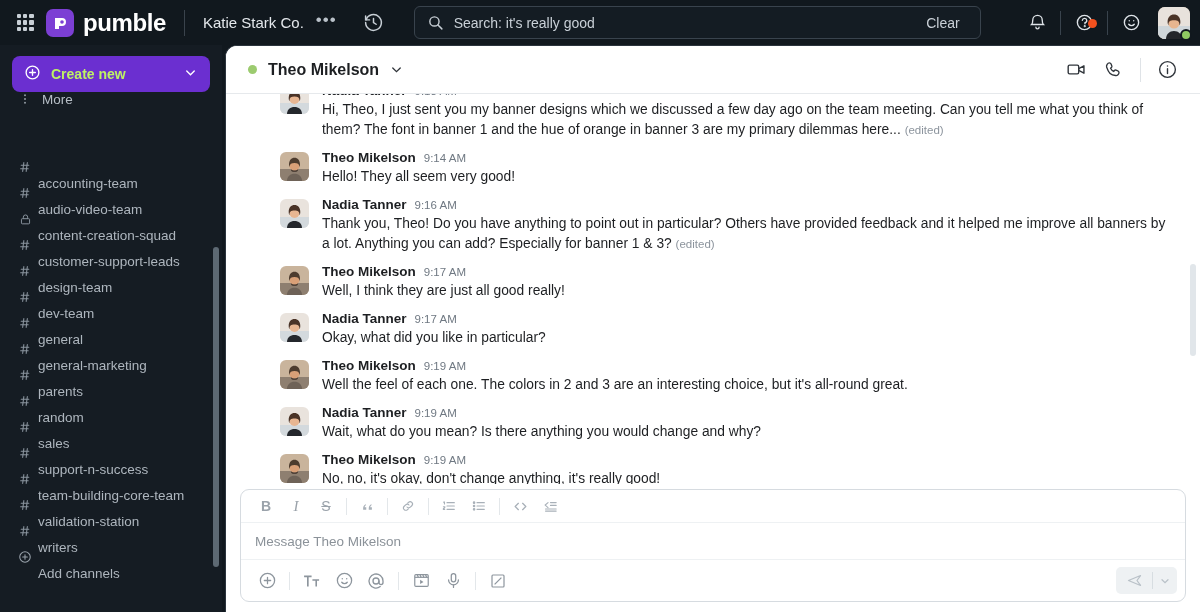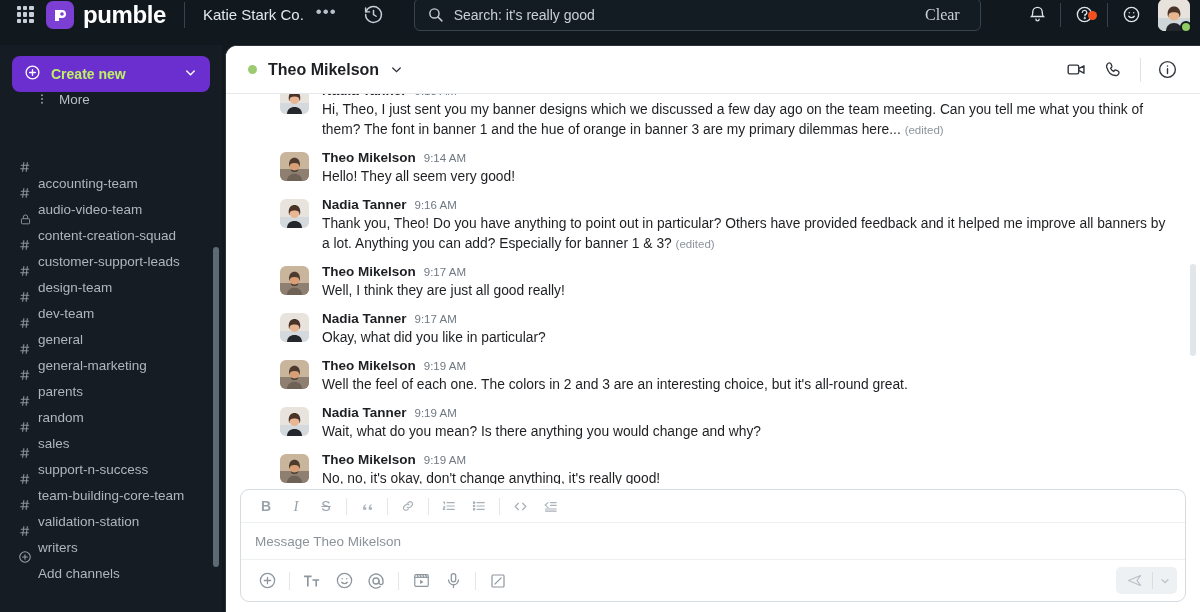--- a/index.html
+++ b/index.html
@@ -6,21 +6,21 @@
   html, body {
     width: 1200px; height: 612px;
     font-family: "Liberation Sans", sans-serif;
     background: #11181e;
     overflow: hidden;
   }
   body { position: relative; }
 
   
   .topbar {
-    position: absolute; top: 0; left: 0; width: 1200px; height: 29px;
+    position: absolute; top: 0; left: 0; width: 1200px; height: 45px;
     background: #11181e;
     display: flex; align-items: center;
   }
   .grid-icon { width: 34px; margin-left: 8px; display:flex; justify-content:center; }
   .grid-icon .g {
     width: 17px; height: 17px;
     display: grid; grid-template-columns: repeat(3,1fr); grid-template-rows: repeat(3,1fr);
     gap: 2px;
   }
   .grid-icon .g i { background: #c8cfd6; border-radius: 1px; display:block; }
@@ -42,23 +42,22 @@
   .history-btn { margin-left: 26px; display:flex; align-items:center; }
 
   .search-wrap {
     margin-left: 30px; width: 567px; height: 33px;
     border: 1px solid #39434d; border-radius: 6px;
     display: flex; align-items: center; background: #141c23;
   }
   .search-icon { margin: 0 10px 0 12px; display:flex; }
   .search-text { color: #c9d0d7; font-size: 14px; flex: 1; }
   .clear-btn {
-    color: #c9d0d7; font-size: 16px; padding: 4px 14px; margin-right: 6px;
+    color: #c9d0d7; font-size: 14px; padding: 4px 14px; margin-right: 6px;
     border-radius: 4px;
-    font-family: Liberation Serif, serif;
   }
 
   .tb-right { margin-left: auto; display: flex; align-items: center; padding-right: 10px; }
   .tb-ico { width: 34px; display:flex; align-items:center; justify-content:center; position:relative; }
   .tb-sep { width:1px; height:24px; background:#39434d; margin: 0 6px; }
   .reddot {
     position:absolute; right:4px; bottom:4px; width:9px; height:9px;
     border-radius:50%; background:#f4511e;
   }
   .avatar-top {
@@ -80,21 +79,21 @@
     margin: 11px 12px 0 12px; height: 36px; border-radius: 8px;
     background: #6b2fd0; display: flex; align-items: center; padding: 0 12px;
     color: #bef264; font-size: 14px; font-weight: bold;
   }
   .create-new .cn-label { margin-left: 10px; }
   .create-new .cn-chev { margin-left: auto; }
 
   .sb-scroll { position: relative; height: 510px; }
 
   .sb-row {
-    height: 26px; display:flex; align-items:center; padding-left: 35px;
+    height: 26px; display:flex; align-items:center; padding-left: 18px;
     color: #aab3bc; font-size: 13.5px;
   }
   .sb-row .ico { width: 24px; display:flex; align-items:center; color:#8a949e; }
   .more-row { position:absolute; top: -6px; left:0; right:0; }
   .more-row .lbl { color:#b6bec6; }
 
   .sec-head {
     position:absolute; top: 26px; left:0; right:0;
     height: 30px; display:flex; align-items:center; padding: 0 14px 0 18px;
     color:#aab3bc; font-size: 13.5px;

